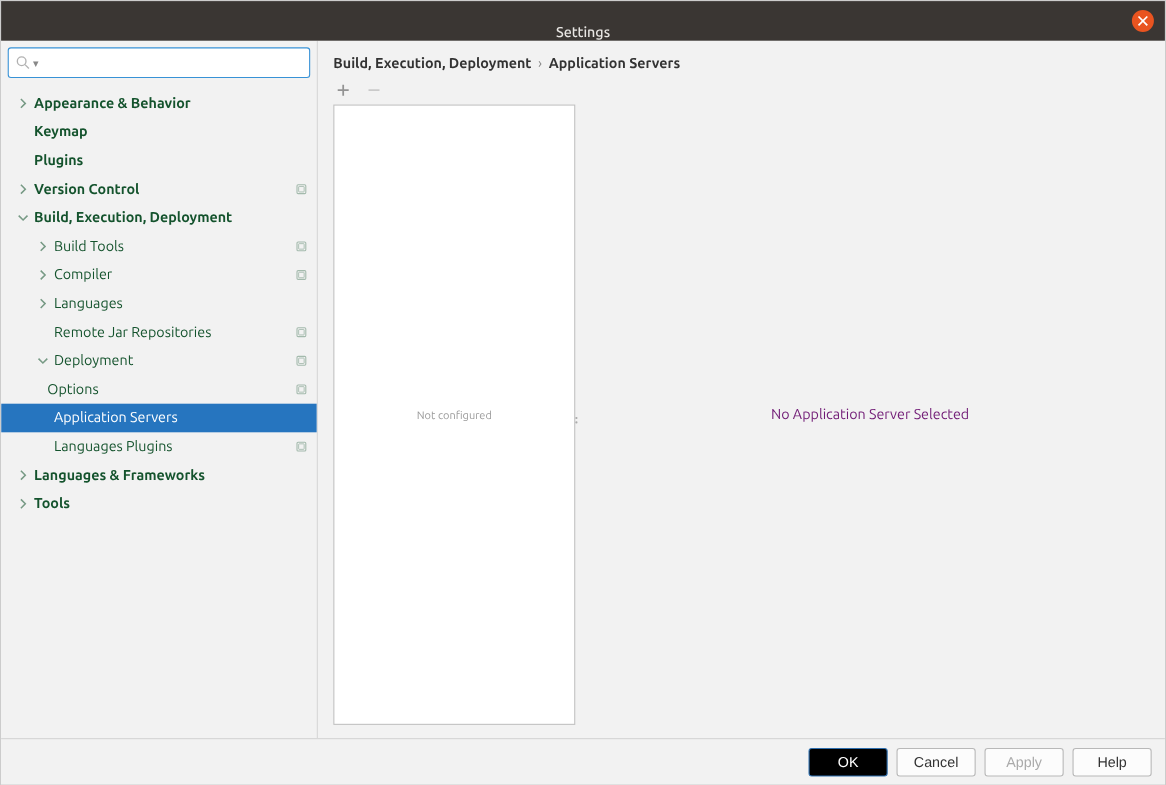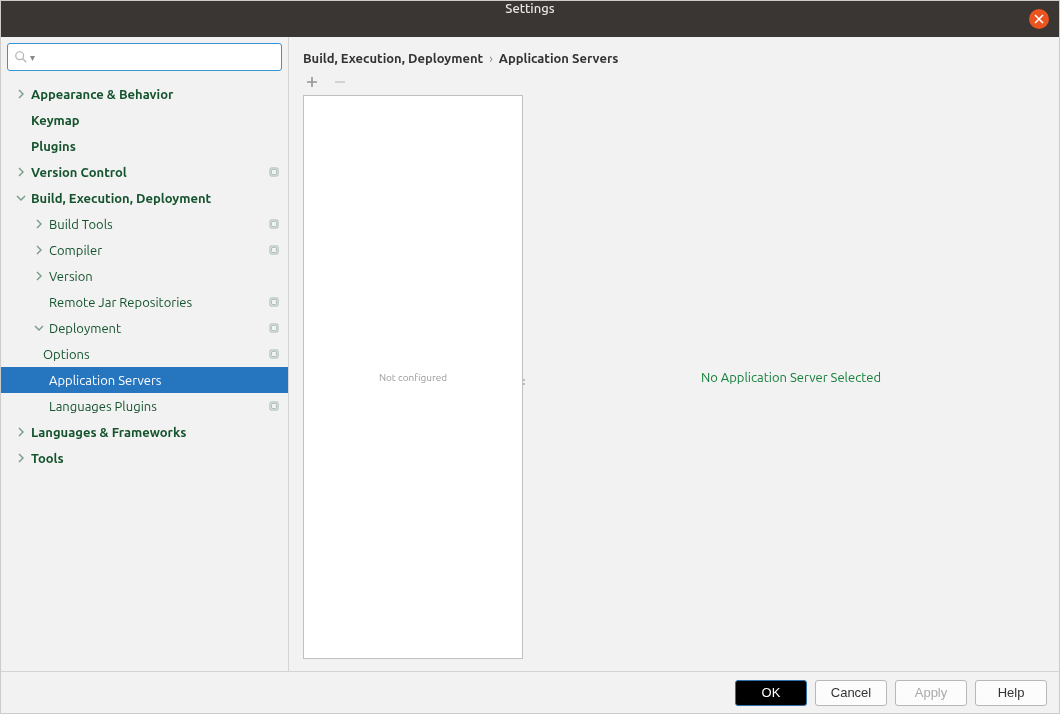--- a/index.html
+++ b/index.html
@@ -1,18 +1,18 @@
 <!DOCTYPE html>
 <html><head>
 <meta charset="utf-8">
 <style>
   * { box-sizing: border-box; }
   html, body { margin: 0; padding: 0; font-family: "Ubuntu", "Segoe UI", Arial, sans-serif; font-size: 13px; background: #fff; }
   .window { width: 1060px; height: 714px; display: flex; flex-direction: column; border: 1px solid #ccc; background: #f7f7f7; }
-  .titlebar { height: 36px; background: #3a3633; color: #e8e6e3; display: flex; align-items: flex-start; justify-content: center; position: relative; font-weight: 500; }
+  .titlebar { height: 36px; background: #3a3633; color: #e8e6e3; display: flex; align-items: flex-end; justify-content: center; position: relative; font-weight: 500; }
   .titlebar .close-btn { position: absolute; right: 10px; top: 8px; width: 20px; height: 20px; border-radius: 50%; background: #e95420; display: flex; align-items: center; justify-content: center; cursor: pointer; }
   .titlebar .close-btn svg { width: 10px; height: 10px; }
   .content { flex: 1; display: flex; background: #f2f2f2; overflow: hidden; }
   .sidebar { width: 288px; background: #f2f2f2; display: flex; flex-direction: column; border-right: 1px solid #d4d4d4; }
   .search-wrap { padding: 6px; }
   .search-box { display: flex; align-items: center; background: #fff; border: 1px solid #3892d6; border-radius: 3px; height: 28px; padding: 0 6px; }
   .search-box .search-icon { width: 14px; height: 14px; opacity: 0.5; margin-right: 2px; }
   .search-box .dd { color: #888; font-size: 10px; margin-right: 2px; }
   .search-box input { flex: 1; border: none; outline: none; font-size: 13px; background: transparent; height: 100%; }
   .tree { flex: 1; overflow-y: auto; padding-top: 4px; }
@@ -29,21 +29,21 @@
   .tree-item.selected .arrow, .tree-item.selected .proj-icon { opacity: 0.85; }
   
   .main { flex: 1; display: flex; flex-direction: column; background: #f2f2f2; }
   .breadcrumb { padding: 14px 14px 8px 14px; font-weight: 600; color: #333; display: flex; align-items: center; gap: 6px; }
   .breadcrumb .sep { color: #888; font-weight: normal; }
   .toolbar { padding: 0 14px 4px 14px; display: flex; gap: 10px; }
   .toolbtn { width: 18px; height: 18px; display: flex; align-items: center; justify-content: center; cursor: pointer; opacity: 0.6; }
   .toolbtn.disabled { opacity: 0.25; cursor: default; }
   .panel-row { flex: 1; display: flex; padding: 0 0 12px 14px; gap: 0; min-height: 0; }
   .list-panel { width: 220px; background: #fff; border: 1px solid #c0c0c0; display: flex; align-items: center; justify-content: center; color: #9a9a9a; font-size: 10px; }
-  .detail-panel { flex: 1; display: flex; align-items: center; justify-content: center; color: #15803d; font-size: 13px; position: relative; }
+  .detail-panel { flex: 1; display: flex; align-items: center; justify-content: center; color: #701a75; font-size: 13px; position: relative; }
   .splitter-handle { position: absolute; left: -1px; top: 50%; width: 4px; height: 20px; }
   .splitter-handle::before, .splitter-handle::after { content: ""; display: block; width: 2px; height: 2px; background: #aaa; margin: 2px auto; border-radius: 50%; }
   
   .footer { height: 42px; background: #f2f2f2; border-top: 1px solid #d4d4d4; display: flex; align-items: center; justify-content: flex-end; padding: 0 12px; gap: 8px; }
   .btn { min-width: 72px; height: 26px; border: 1px solid #b8b8b8; background: #fcfcfc; border-radius: 3px; font-size: 13px; color: #333; cursor: pointer; padding: 0 14px; }
   .btn.primary { background: #000000; color: #fff; border-color: #2f6fae; font-weight: 500; }
   .btn.disabled { color: #aaa; cursor: default; }
 </style>
 </head>
 <body>
@@ -130,21 +130,21 @@
                 <rect x="2" y="2" width="8" height="8" rx="1" fill="none" stroke="currentColor" stroke-width="1"></rect>
                 <rect x="3.5" y="3.5" width="5" height="5" rx="0.5" fill="none" stroke="currentColor" stroke-width="0.8"></rect>
               </svg></span>
           </div>
           <div class="tree-item lvl1">
             <span class="arrow">
               <svg width="10" height="10" viewBox="0 0 10 10">
                 <path d="M3 1 L7 5 L3 9" fill="none" stroke="currentColor" stroke-width="1.4"></path>
               </svg>
             </span>
-            <span class="label">Version</span>
+            <span class="label">Languages</span>
           </div>
           <div class="tree-item lvl1">
             <span class="arrow none"></span>
             <span class="label">Remote Jar Repositories</span>
             <span class="proj-icon"><svg viewBox="0 0 12 12">
                 <rect x="2" y="2" width="8" height="8" rx="1" fill="none" stroke="currentColor" stroke-width="1"></rect>
                 <rect x="3.5" y="3.5" width="5" height="5" rx="0.5" fill="none" stroke="currentColor" stroke-width="0.8"></rect>
               </svg></span>
           </div>
           <div class="tree-item lvl1">

